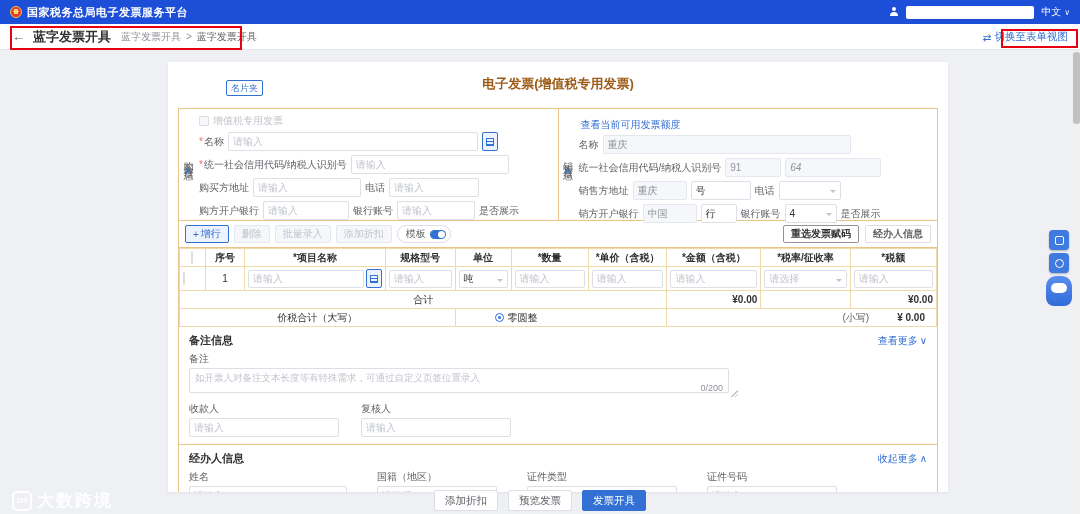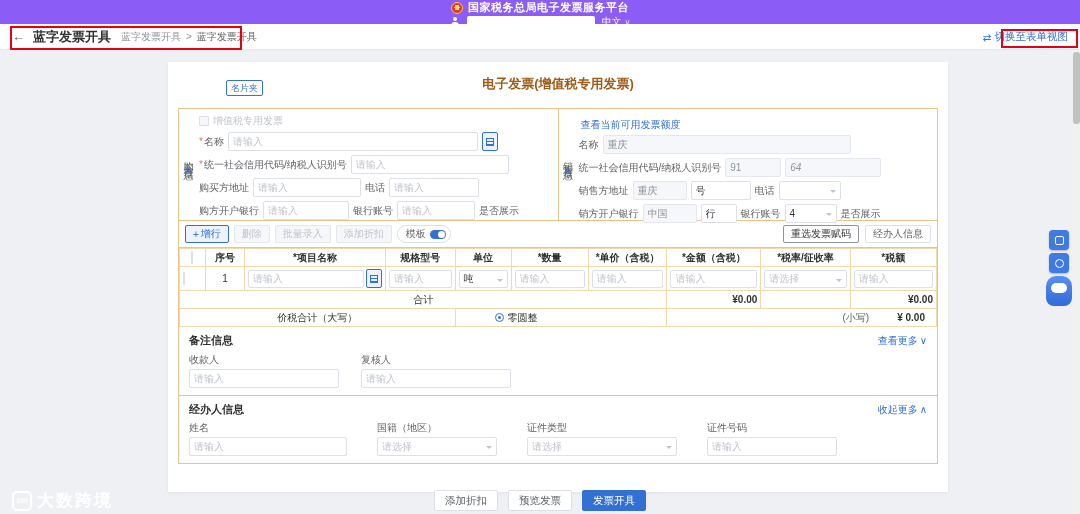--- a/index.html
+++ b/index.html
@@ -1,20 +1,20 @@
 <!DOCTYPE html>
 <html><head>
 <meta charset="utf-8">
 <style>
   * {margin:0;padding:0;box-sizing:border-box;}
   html,body {width:1080px;height:514px;overflow:hidden;}
   body {font-family:"Liberation Sans","DejaVu Sans",sans-serif;background:#eef0f4;position:relative;}
 
   
-  .topbar {height:24px;background:#8b5cf6;display:flex;align-items:center;justify-content:space-between;padding:0 10px;flex-direction:column;}
+  .topbar {height:24px;background:#1d4ed8;display:flex;align-items:center;justify-content:space-between;padding:0 10px;}
   .brand {display:flex;align-items:center;gap:5px;}
   .emblem {width:12px;height:12px;border-radius:50%;background:radial-gradient(circle at 50% 45%, #ffd867 0 35%, #e23a2e 36% 100%);border:1px solid #f3c24a;}
   .brand-text {color:#fff;font-size:11px;font-weight:bold;letter-spacing:.5px;}
   .topbar-right {display:flex;align-items:center;gap:7px;color:#fff;font-size:10px;}
   .person {width:10px;height:10px;position:relative;cursor:pointer;}
   .person:before {content:"";position:absolute;left:3px;top:0;width:4px;height:4px;border-radius:50%;background:#fff;}
   .person:after {content:"";position:absolute;left:1px;top:5px;width:8px;height:4px;border-radius:4px 4px 0 0;background:#fff;}
   .redact {width:128px;height:13px;background:#fff;border-radius:2px;}
   .lang {display:flex;align-items:center;gap:3px;cursor:pointer;}
   .caret {font-size:8px;opacity:.9;}
@@ -64,21 +64,21 @@
 
   
   .toolbar {display:flex;align-items:center;gap:5px;padding:4px 6px;border-bottom:1px solid #e9c489;}
   .btn {height:18px;padding:0 7px;font-size:10px;border-radius:2px;border:1px solid #dcdfe6;background:#fff;color:#606266;display:inline-flex;align-items:center;gap:2px;cursor:pointer;}
   .btn.primary-light {border-color:#3370d4;color:#3370d4;background:#ecf3ff;}
   .btn.disabled {color:#c0c4cc;background:#f5f7fa;border-color:#e4e7ed;cursor:default;}
   .btn.dark {border-color:#909399;color:#303133;}
   .toggle-wrap {display:inline-flex;align-items:center;gap:4px;border:1px solid #dcdfe6;border-radius:10px;height:18px;padding:0 4px 0 8px;font-size:10px;color:#606266;cursor:pointer;}
   .switch {width:16px;height:9px;border-radius:5px;background:#3370d4;position:relative;}
   .switch:after {content:"";position:absolute;right:1px;top:1px;width:7px;height:7px;background:#fff;border-radius:50%;}
-  .toolbar-right {margin-left:auto;display:flex;gap:6px;}
+  .toolbar-right {margin-left:auto;display:flex;gap:6px;font-weight:bold;}
 
   
   table.items {width:100%;border-collapse:collapse;table-layout:fixed;}
   .items th,.items td {border:1px solid #f0d9ab;font-size:10px;padding:1px 3px;overflow:hidden;}
   .items th {height:18px;color:#303133;font-weight:bold;background:#fff;text-align:center;}
   .items td {height:24px;}
   .items td .ipt {width:100%;height:18px;}
   .items td .sel {width:100%;height:18px;}
   .cell-flex {display:flex;gap:2px;align-items:center;}
   .cell-flex .ipt {flex:1;min-width:0;}
@@ -338,20 +338,28 @@
         </table>
 
       <div class="sec">
         <div class="sec-head">
           <span class="sec-title">备注信息</span>
           <span class="sec-link">
             <span>查看更多</span>
             <span>∨</span>
           </span>
         </div>
+        <div class="stack">
+          <span class="lbl">备注</span>
+          <span class="note-area">
+            <textarea class="note" placeholder="如开票人对备注文本长度等有特殊需求，可通过自定义页签位置录入" style=""></textarea>
+            <span class="counter">0/200</span>
+            <span class="resize-glyph"></span>
+          </span>
+        </div>
         <div class="pair-row">
           <span class="stack">
             <span class="lbl">收款人</span>
             <input class="ipt" style="width: 150px;" placeholder="请输入">
           </span>
           <span class="stack">
             <span class="lbl">复核人</span>
             <input class="ipt" style="width: 150px;" placeholder="请输入">
           </span>
         </div>

